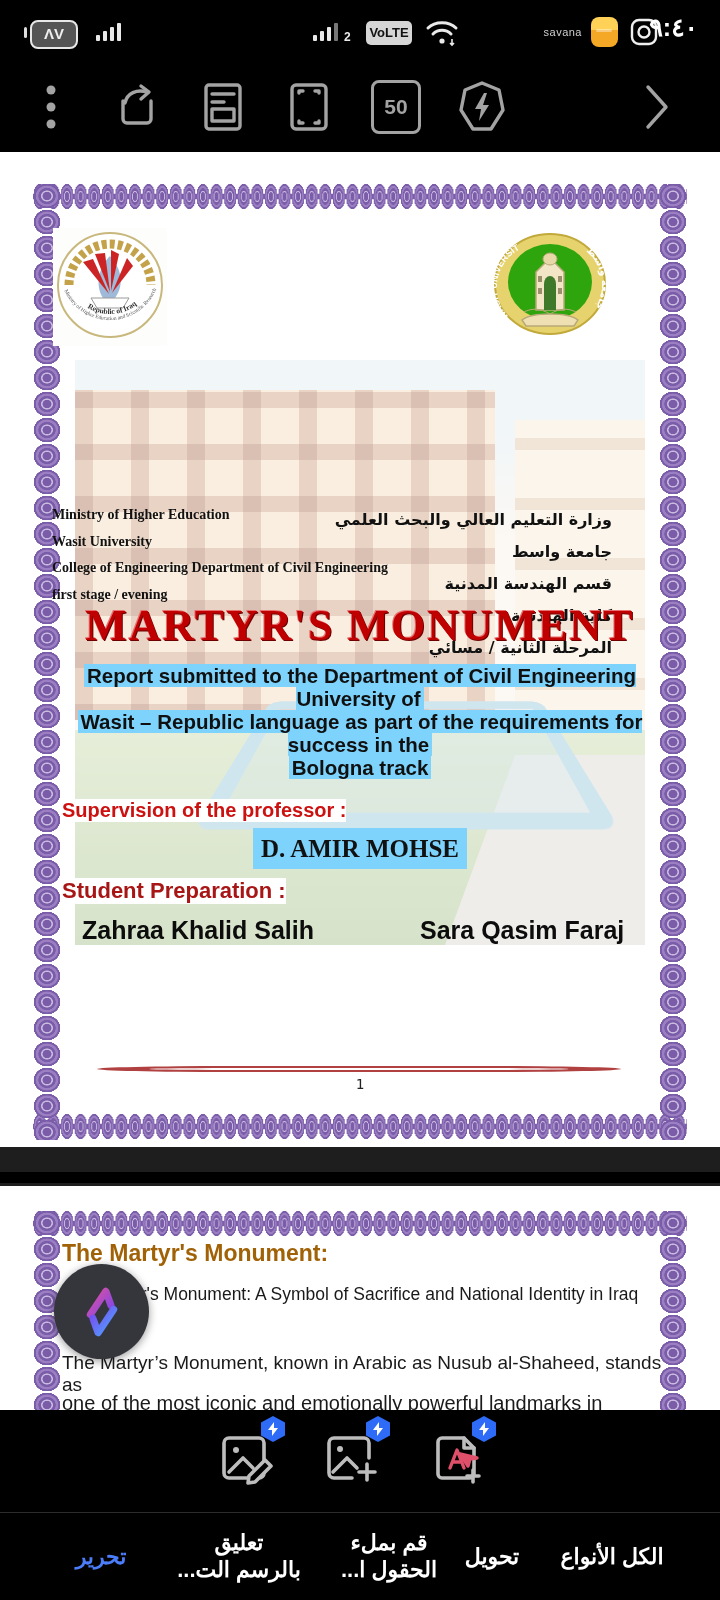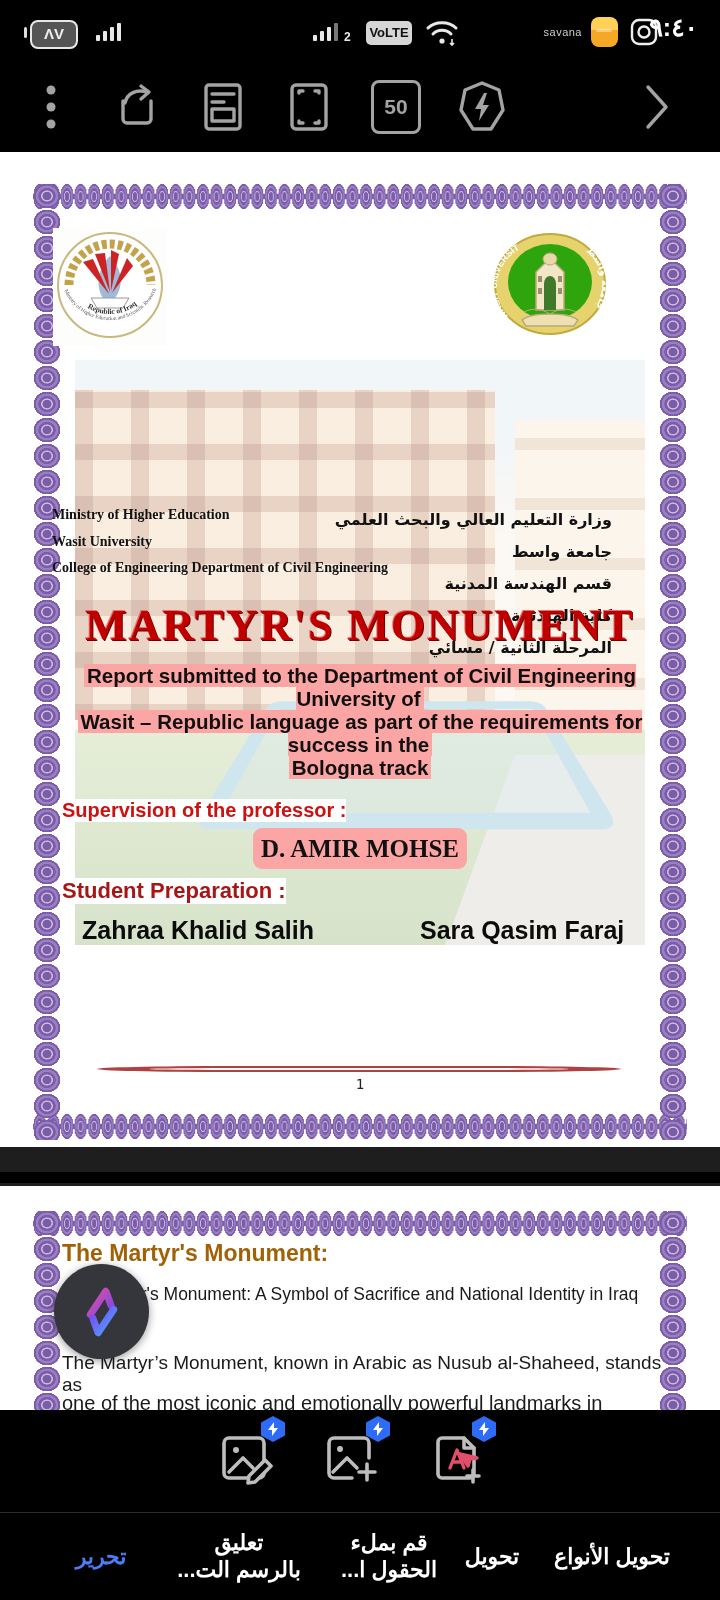--- a/index.html
+++ b/index.html
@@ -61,24 +61,24 @@
   .hl{background:#fff;}
   #org-en{left:52px;top:350px;font-family:"Liberation Serif",serif;font-weight:bold;font-size:14px;
           color:#111;line-height:26.5px;}
   #org-ar{right:108px;top:352px;direction:rtl;text-align:right;font-weight:bold;font-size:16px;
           color:#111;line-height:32px;font-family:"DejaVu Sans",sans-serif;}
   #doc-title{left:60px;top:600px;width:600px;text-align:center;font-family:"Liberation Serif",serif;
      font-weight:bold;font-size:44px;color:#c00000;letter-spacing:2px;
      text-shadow:1px 1px 0 #6d0000, -1px -1px 0 #e87070;}
   #doc-subtitle{left:50px;top:664px;width:620px;text-align:center;font-weight:bold;font-size:20.5px;
      line-height:23px;color:#101010;}
-  #doc-subtitle span{background:#fca5a5;padding:0 3px;}
+  #doc-subtitle span{background:#7dd3fc;padding:0 3px;}
   #supervision{left:62px;top:799px;font-weight:bold;font-size:20px;color:#cc1111;}
   #professor{left:60px;top:835px;width:600px;text-align:center;}
-  #professor span{font-family:"Liberation Serif",serif;font-weight:bold;font-size:25px;color:#111;background:#fca5a5;padding:7px 8px;border-radius:9px;}
+  #professor span{font-family:"Liberation Serif",serif;font-weight:bold;font-size:25px;color:#111;background:#7dd3fc;padding:7px 8px;}
   #stud-label{left:62px;top:878px;font-family:Liberation Sans, sans-serif;font-weight:bold;font-size:22px;color:#a81515;}
   .stud-name{top:916px;font-weight:bold;font-size:25px;color:#0c0c0c;}
   #redline{left:97px;top:1066px;width:524px;height:6px;background:#b14040;border-radius:50%/100%;}
   #redline::after{content:"";position:absolute;left:10%;top:2px;width:80%;height:2px;background:#fff;border-radius:50%/100%;}
   #pageno{left:0;top:1076px;width:720px;text-align:center;font-size:14px;color:#222;font-family:"DejaVu Sans Mono",monospace;}
 
   #p2-heading{left:62px;top:1240px;font-weight:bold;font-size:23px;color:#a16207;}
   #p2-sub{left:62px;top:1284px;width:600px;font-size:17.5px;color:#1a1a1a;}
   #p2-line1{left:62px;top:1360px;width:620px;font-size:19px;color:#1a1a1a;}
   #p2-line2{left:62px;top:1392px;width:620px;font-size:20px;color:#1a1a1a;}
@@ -256,20 +256,21 @@
           <rect x="66" y="56" width="4" height="6" fill="#9a8f6a"></rect>
         <path d="M30 88 C40 80 76 80 86 88 L82 94 H34 Z" fill="#efe0b4" stroke="#b8a978" stroke-width="1.5"></path>
         <path d="M58 82 C48 76 40 76 32 80 M58 82 C68 76 76 76 84 80" stroke="#b8a978" fill="none"></path>
       </g>
     </svg>
 
     <div class="abs" id="org-en">
       <div>Ministry of Higher Education</div>
       <div>Wasit University</div>
       <div>College of Engineering Department of Civil Engineering</div>
+      <div>first stage / evening</div>
     </div>
     <div class="abs" id="org-ar">
       <div>وزارة التعليم العالي والبحث العلمي</div>
       <div>جامعة واسط</div>
       <div>قسم الهندسة المدنية</div>
       <div>كلية الهندسة</div>
       <div>المرحلة الثانية / مسائي</div>
       <div>2025-2024</div>
     </div>
 
@@ -366,21 +367,21 @@
     </div>
     <div class="badge" style="left:472px;top:6px">
       <svg viewBox="0 0 12 14">
           <path d="M7 0 L1 8 h4 L5 14 L11 6 H7 Z" fill="#fff"></path>
         </svg>
     </div>
 
     <div id="bb-sep"></div>
 
     <div class="tab" style="left:537px;width:150px">
-      <div>تحويل الأنواع</div>
+      <div>الكل الأنواع</div>
     </div>
     <div class="tab" style="left:447px;width:90px">
       <div>تحويل</div>
     </div>
     <div class="tab" style="left:330px;width:118px">
       <div>قم بملء</div>
       <div>الحقول ا...</div>
     </div>
     <div class="tab" style="left:170px;width:138px">
       <div>تعليق</div>

